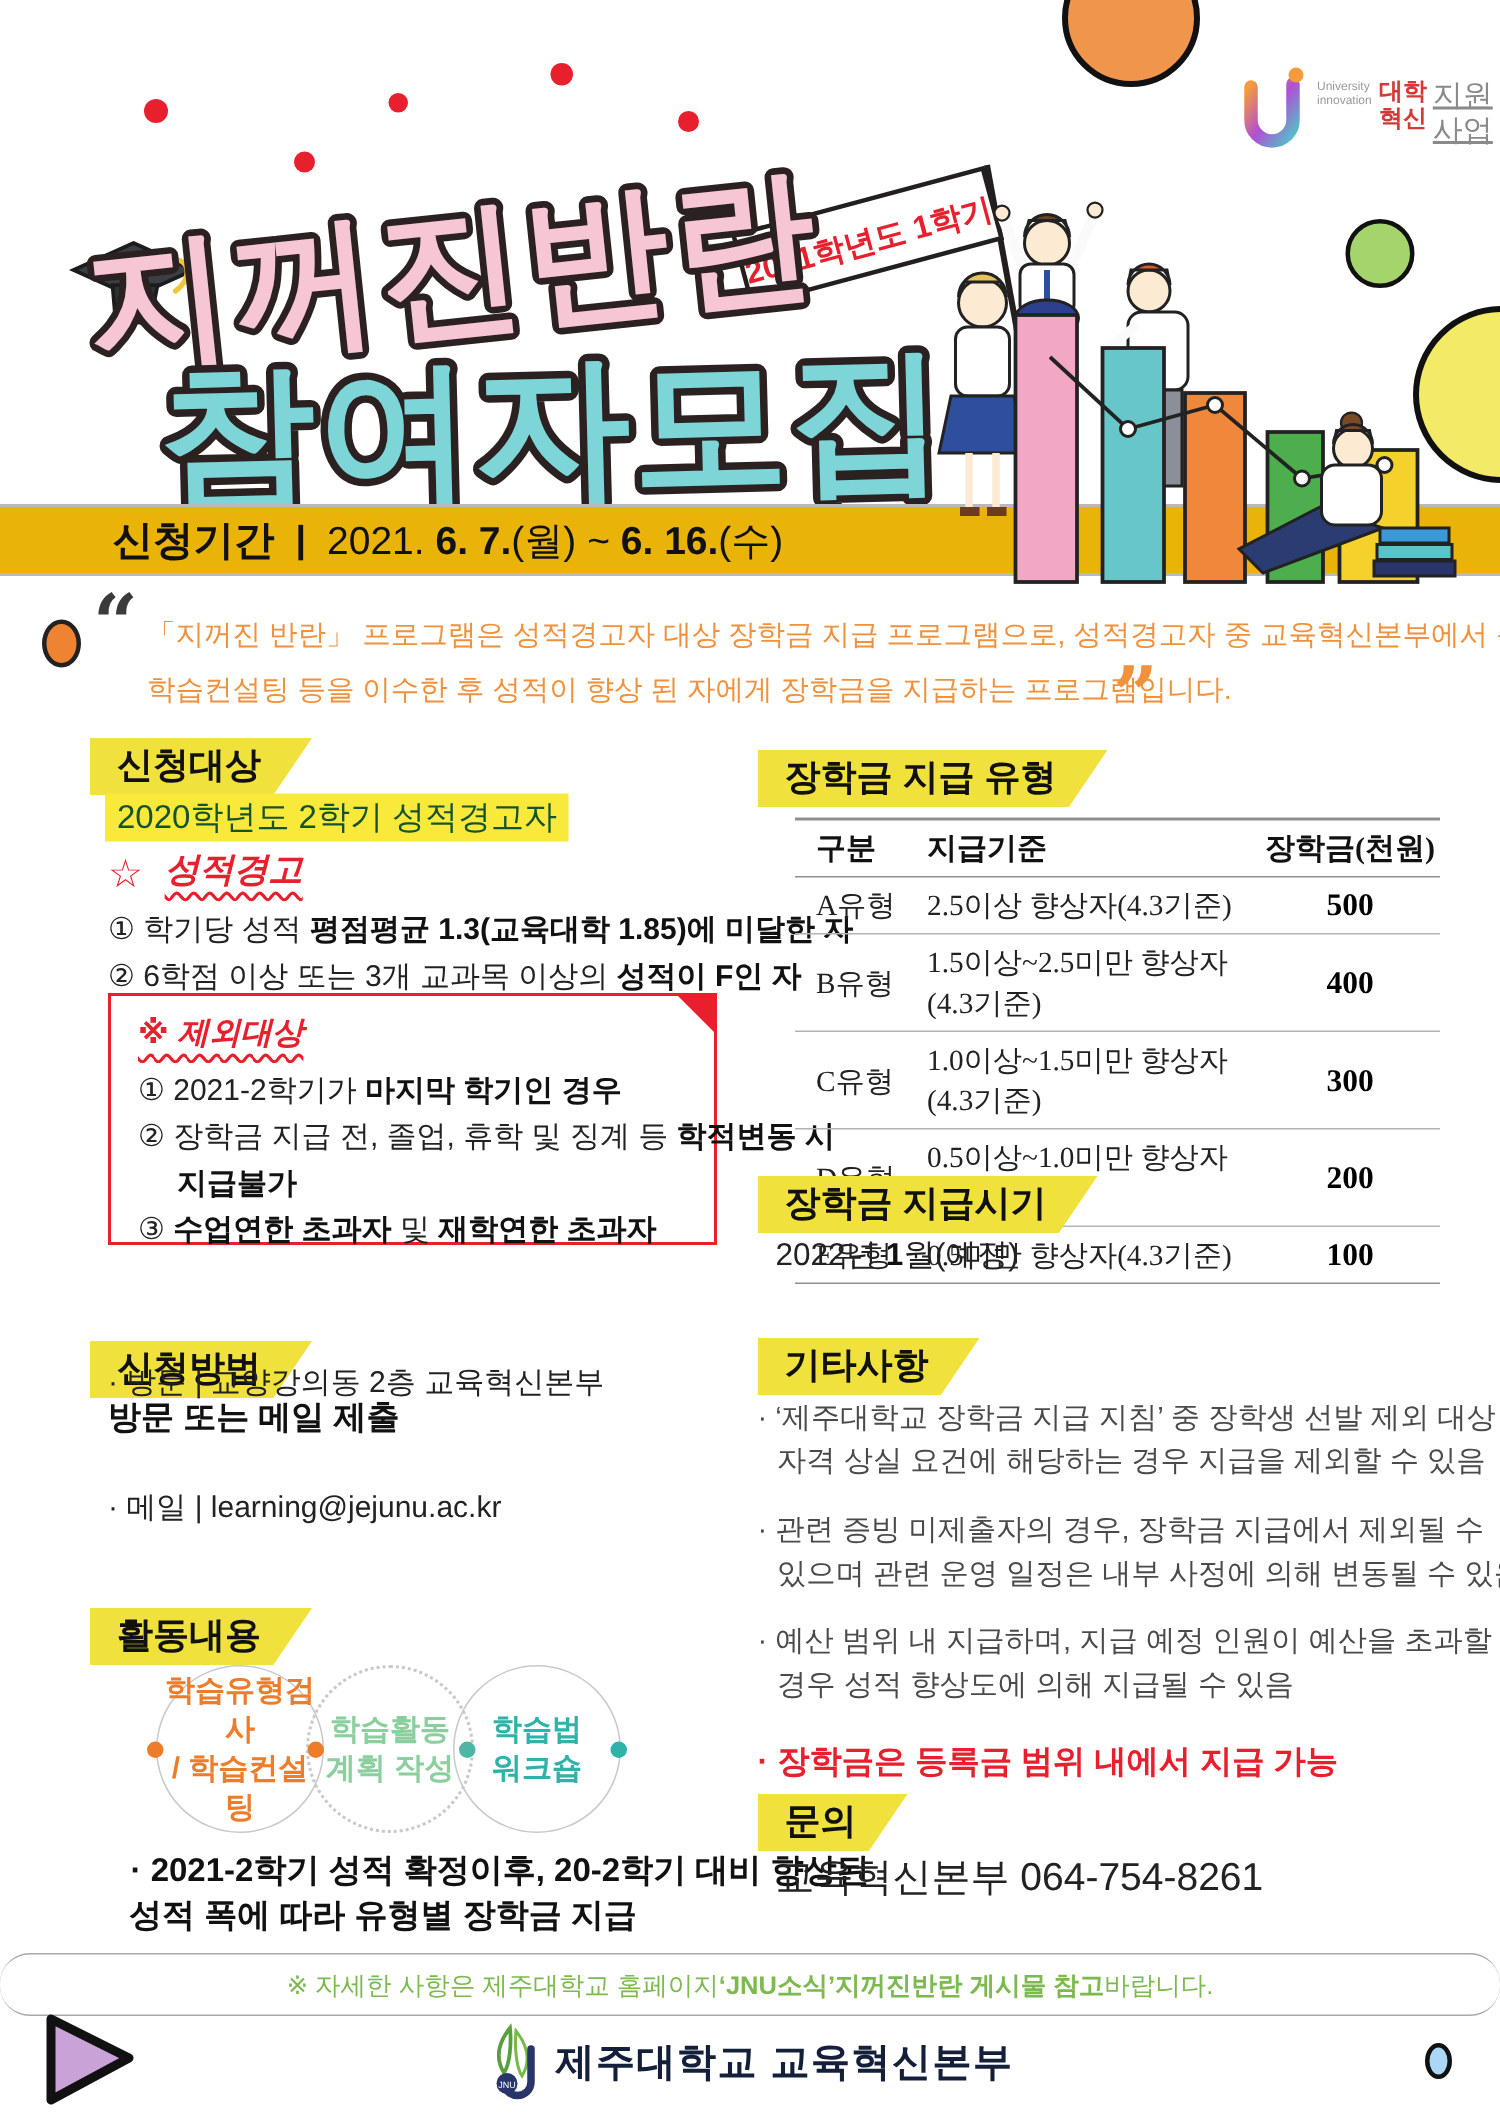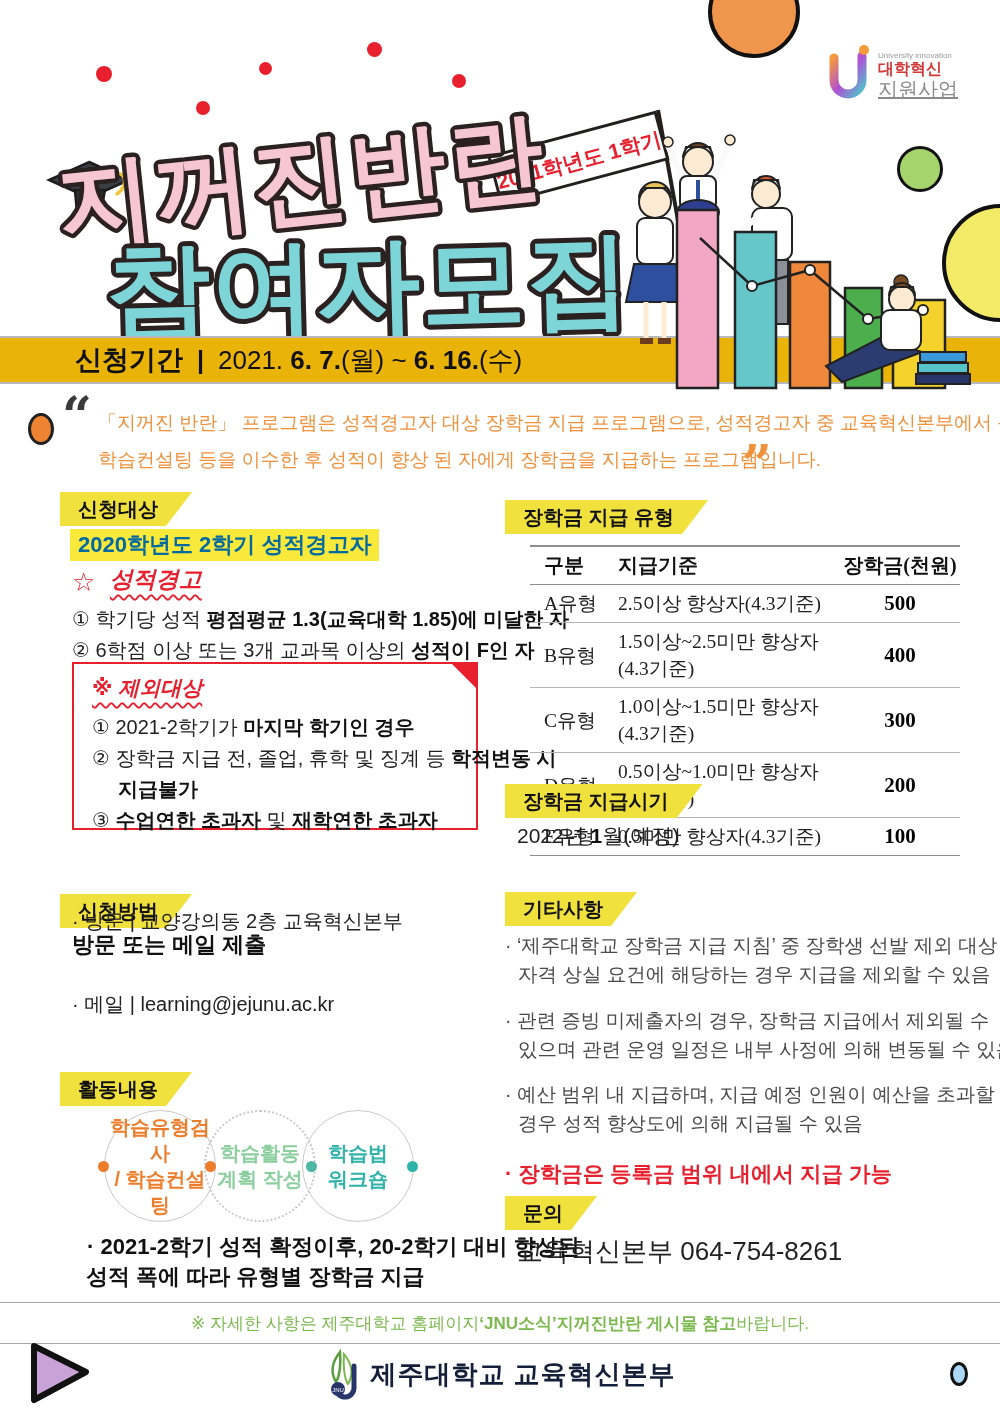--- a/index.html
+++ b/index.html
@@ -8,21 +8,21 @@
     background:#ffffff;overflow:hidden;
     font-family:"Liberation Sans","DejaVu Sans",sans-serif;color:#1a1a1a;
   }
   .abs{position:absolute;}
   
   .circle{position:absolute;border-radius:50%;box-sizing:border-box;}
   .dot{position:absolute;border-radius:50%;background:#e8202e;}
   
   .sec-h{
     position:absolute;display:inline-block;background:#f1e13d;color:#111;
-    font-weight:700;font-size:20px;line-height:1.1;padding:6px 34px 6px 18px;
+    font-weight:700;font-size:24px;line-height:1.1;padding:6px 34px 6px 18px;
     clip-path:polygon(0 0,100% 0,calc(100% - 26px) 100%,0 100%);
   }
   
   #period-bar{
     position:absolute;left:0;top:336px;width:1000px;height:48px;background:#eab308;
     border-top:2px solid #b9b9b9;border-bottom:2px solid #b9b9b9;
     display:flex;align-items:center;padding-left:75px;box-sizing:border-box;
     font-size:26px;color:#111;
   }
   #period-bar .lbl{font-weight:700;font-size:27px;}
@@ -30,21 +30,21 @@
   #period-bar .bold{font-weight:700;}
   
   .q-line{position:absolute;font-size:19px;color:#f0913c;white-space:nowrap;}
   .q-mark{position:absolute;font-family:"DejaVu Serif","Liberation Serif",serif;font-weight:700;font-size:52px;line-height:1;}
   
   .t20{font-size:20px;color:#222;white-space:nowrap;}
   .b{font-weight:700;color:#111;}
   .red{color:#e8202e;}
   .hand{font-style:italic;font-weight:700;color:#e8202e;
         text-decoration:underline wavy #e8202e 2px;text-underline-offset:7px;}
-  .hl{display:inline-block;background:#f8e93a;padding:1px 8px;font-weight:700;font-size:22px;color:#0369a1;white-space:nowrap;}
+  .hl{display:inline-block;background:#f8e93a;padding:1px 8px;font-weight:400;font-size:22px;color:#14532d;white-space:nowrap;}
   
   #exclusion-box{
     position:absolute;left:72px;top:662px;width:406px;height:168px;
     border:2.5px solid #e8202e;box-sizing:border-box;padding:10px 18px;background:#fff;
   }
   #exclusion-box .corner{position:absolute;top:-1px;right:-1px;width:0;height:0;
     border-left:26px solid transparent;border-top:26px solid #e8202e;}
   #exclusion-box .line{font-size:20px;color:#222;line-height:1.55;white-space:nowrap;}
   
   #sch-table{position:absolute;left:530px;top:545px;width:430px;font-size:19.5px;color:#222;font-family:Liberation Serif, serif;}
@@ -61,28 +61,28 @@
   .etc-line{font-size:19.5px;color:#4a4a4a;line-height:1.5;white-space:nowrap;}
   .etc-line.ind{padding-left:13px;}
   
   .act-circle{position:absolute;width:112px;height:112px;border-radius:50%;box-sizing:border-box;
     display:flex;flex-direction:column;align-items:center;justify-content:center;
     font-weight:700;font-size:20px;line-height:1.3;text-align:center;background:transparent;}
   .act-dot{position:absolute;width:11px;height:11px;border-radius:50%;}
   
   #footer-note{position:absolute;left:0;top:1302px;width:1000px;height:40px;
     border-top:1.5px solid #a8a8a8;border-bottom:1.5px solid #a8a8a8;
-    display:flex;align-items:center;justify-content:center;font-size:17px;color:#7cb94e;}
+    display:flex;align-items:center;justify-content:center;font-size:17px;color:#7cb94e;border-radius:20px;}
   #footer-note .fb{font-weight:700;}
   #footer-logo{position:absolute;left:0;top:1348px;width:1000px;display:flex;
     align-items:center;justify-content:center;gap:8px;}
   #footer-logo .org{font-size:26px;font-weight:700;color:#141f3a;letter-spacing:1px;}
   
   #ui-logo{position:absolute;left:826px;top:44px;display:flex;gap:6px;align-items:center;}
-  #ui-logo .txt{display:flex;flex-direction:column;line-height:1.15;}
+  #ui-logo .txt{display:flex;flex-direction:row;line-height:1.15;}
   #ui-logo .tag{font-size:8px;color:#9a9a9a;}
   #ui-logo .t1{font-size:16px;font-weight:700;color:#d43837;}
   #ui-logo .t2{font-size:20px;color:#8a8a8a;text-decoration:underline;}
   svg{overflow:visible;}
 </style>
 </head>
 <body>
 
 <div id="poster">
 

